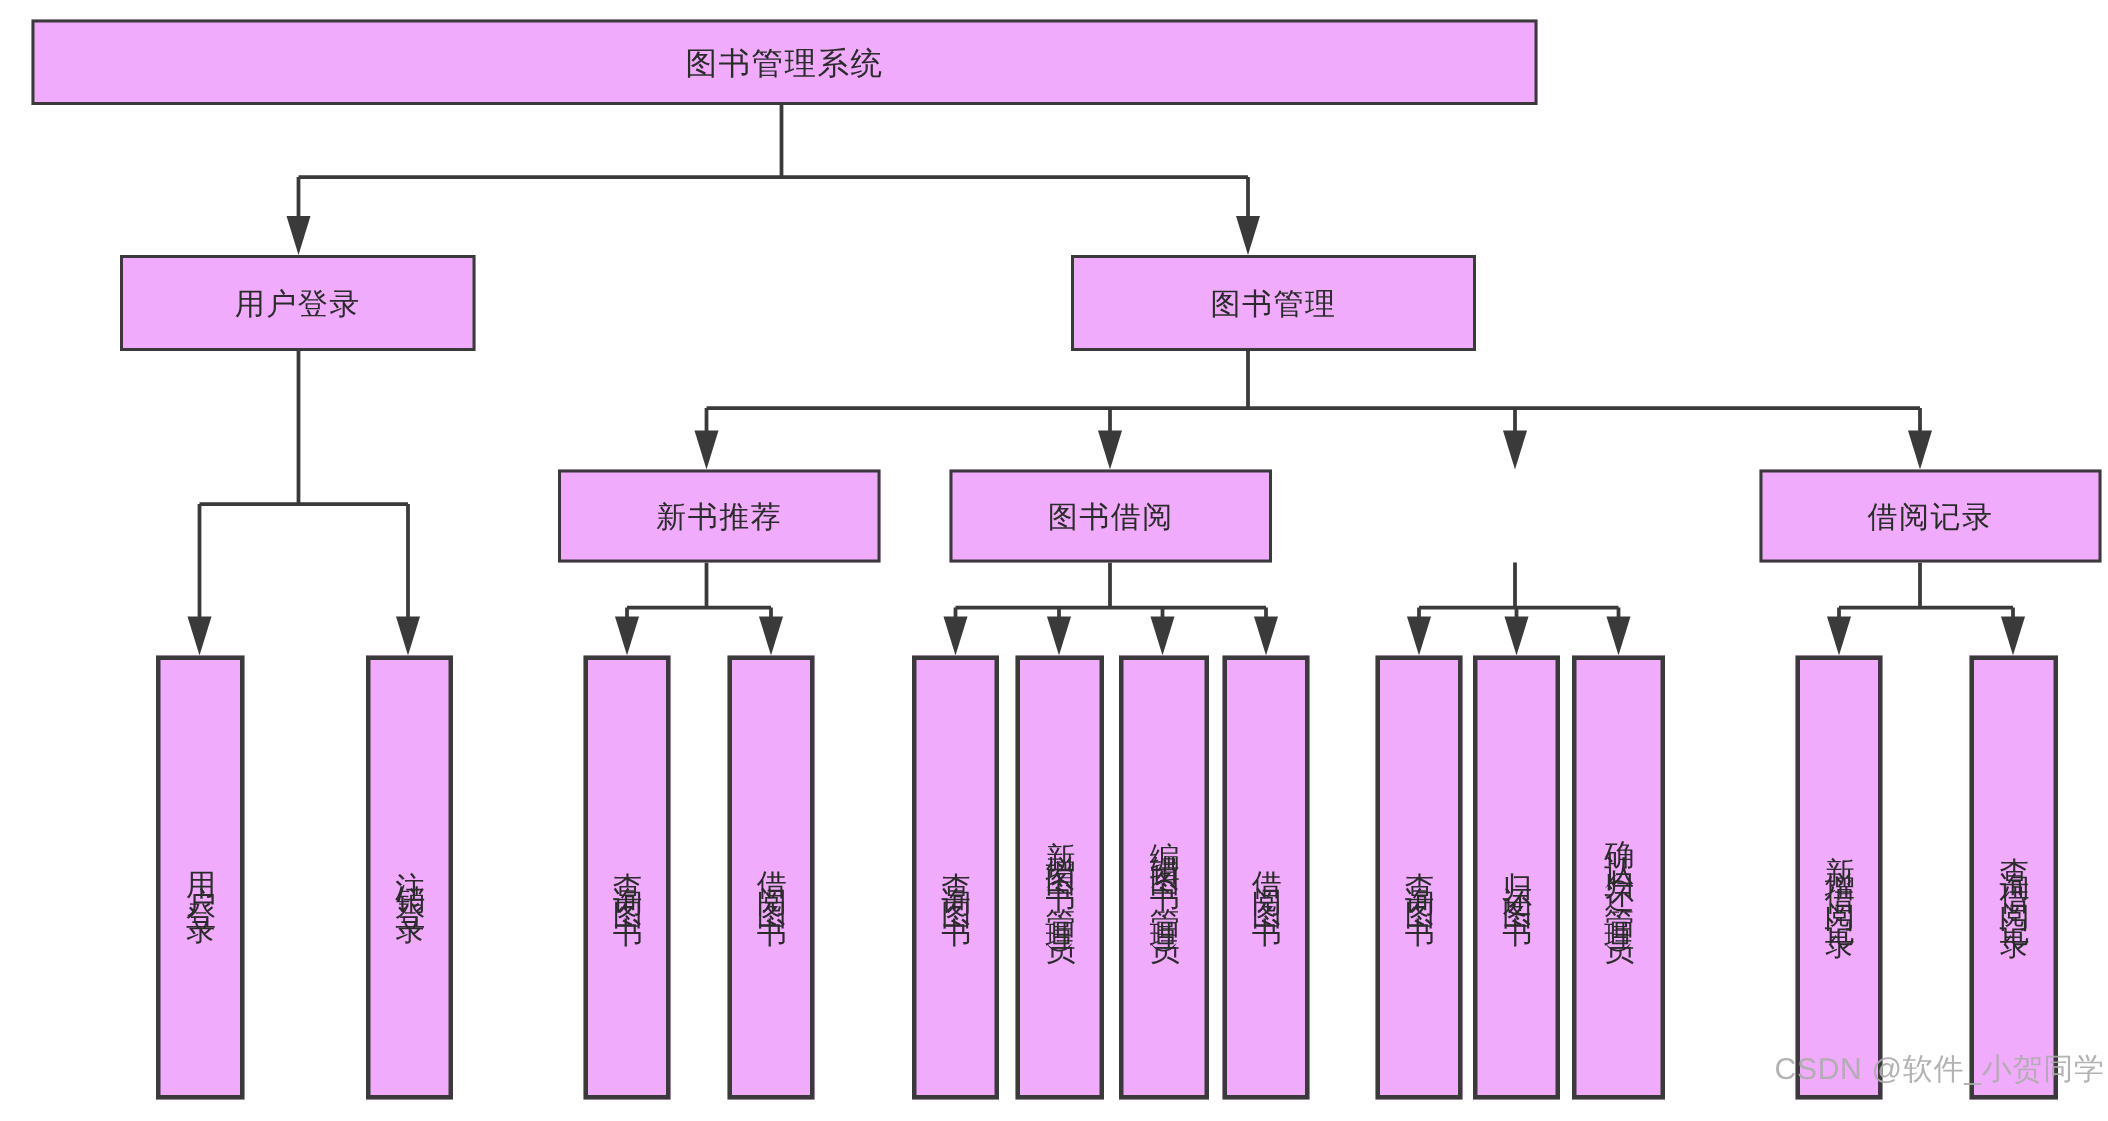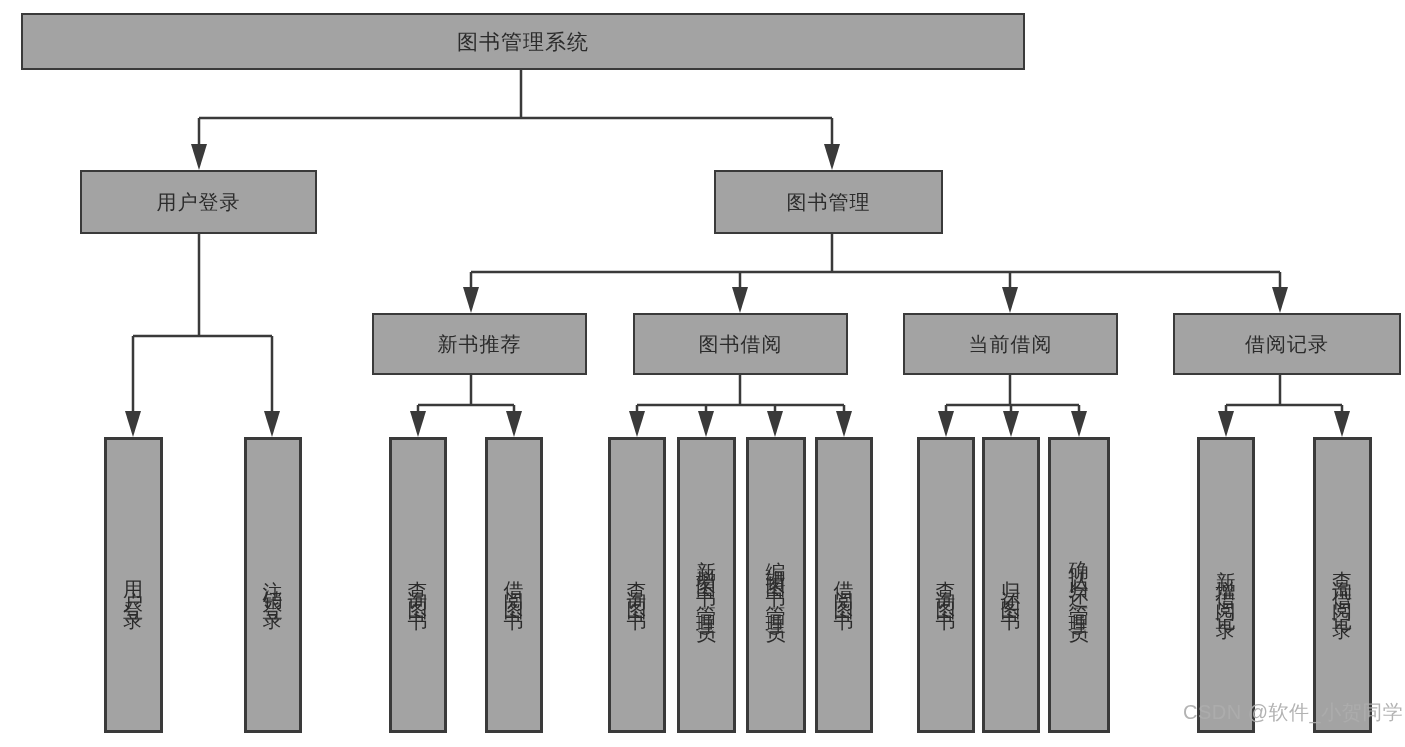--- a/index.html
+++ b/index.html
@@ -18,21 +18,21 @@
     overflow:hidden;
   }
   svg.connectors{
     position:absolute;left:0;top:0;width:1405px;height:747px;
     color:var(--line);
   }
   svg.connectors path{stroke:currentColor;stroke-width:2.5;fill:none;}
   svg.connectors polygon{fill:currentColor;stroke:none;}
   .node{
     position:absolute;
-    background:#a3a3a3;
+    background:#f0abfc;
     box-sizing:border-box;
     display:flex;align-items:center;justify-content:center;
     z-index:2;
   }
   .hnode{
     border:2.5px solid var(--line);
     font-size:20px;
     letter-spacing:1px;
     white-space:nowrap;
   }
@@ -108,32 +108,29 @@
     </g>
   </svg>
 
   <div class="node hnode root-node" style="left:21px;top:13px;width:1004px;height:57px">
     <span class="lbl">图书管理系统</span>
   </div>
 
   <div class="node hnode" style="left:80px;top:170px;width:237px;height:64px">
     <span class="lbl">用户登录</span>
   </div>
-  <div class="node hnode" style="left:714px;top:170px;width:229px;height:64px">
+  <div class="node hnode" style="left:714px;top:170px;width:270px;height:64px">
     <span class="lbl">图书管理</span>
   </div>
 
   <div class="node hnode" style="left:372px;top:313px;width:215px;height:62px">
     <span class="lbl">新书推荐</span>
   </div>
   <div class="node hnode" style="left:633px;top:313px;width:215px;height:62px">
     <span class="lbl">图书借阅</span>
-  </div>
-  <div class="node hnode" style="left:903px;top:313px;width:215px;height:62px">
-    <span class="lbl">当前借阅</span>
   </div>
   <div class="node hnode" style="left:1173px;top:313px;width:228px;height:62px">
     <span class="lbl">借阅记录</span>
   </div>
 
   <div class="node leaf" style="left:104px;top:437px;width:59px;height:296px">
     <span class="lbl">用户登录</span>
   </div>
   <div class="node leaf" style="left:244px;top:437px;width:58px;height:296px">
     <span class="lbl">注销登录</span>

